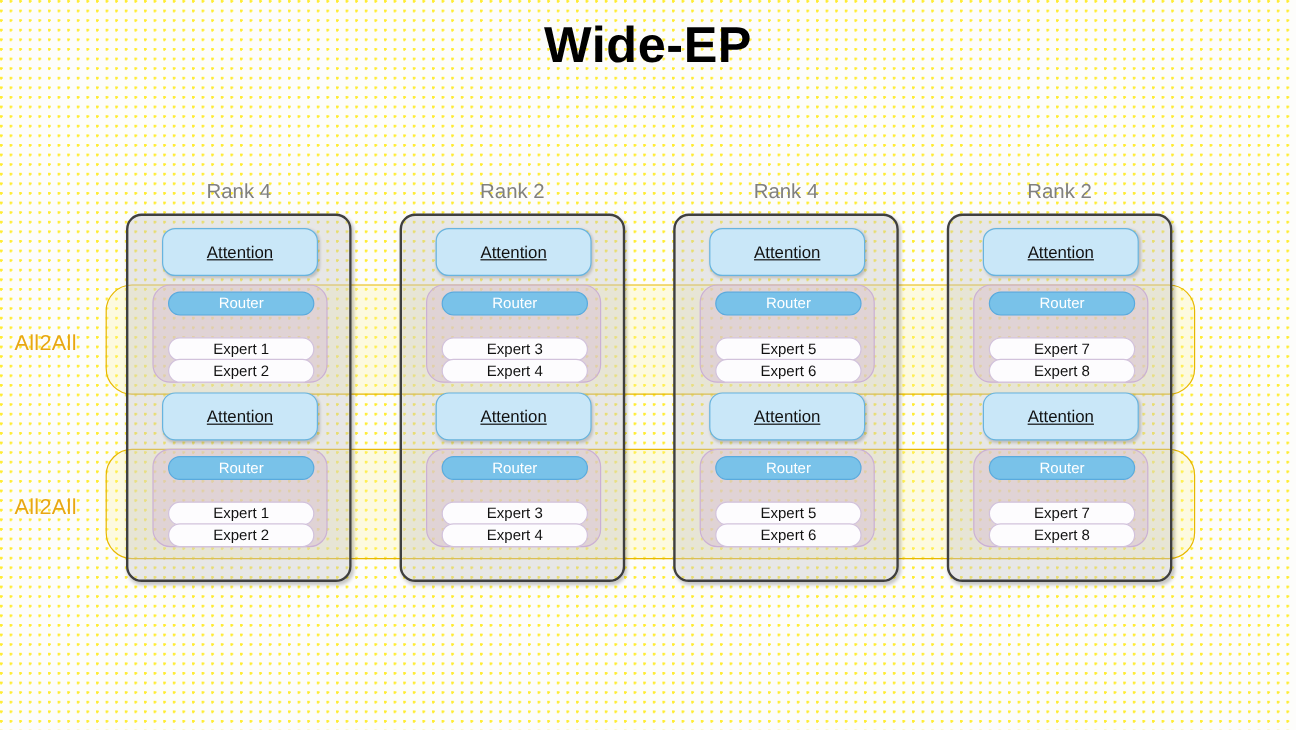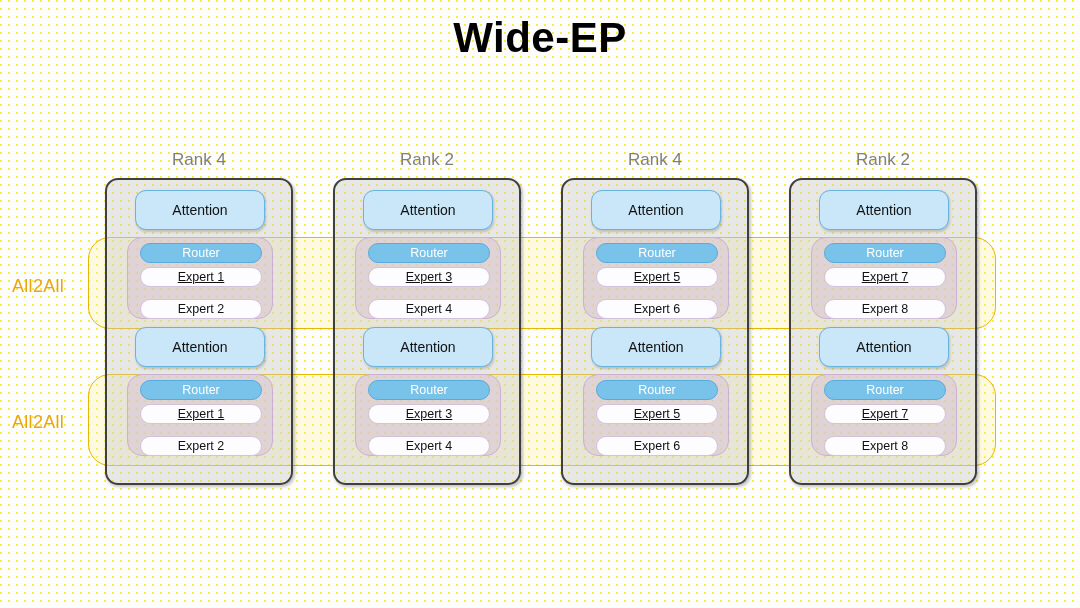--- a/index.html
+++ b/index.html
@@ -89,20 +89,21 @@
     box-sizing: border-box;
     border: 1.6px solid #67b4df;
     border-radius: 11px;
     background: #c9e7f8;
     display: flex;
     align-items: center;
     justify-content: center;
     font-size: 14px;
     color: #111111;
     box-shadow: 1px 1.5px 2.5px rgba(0,0,0,0.18);
+    text-decoration: underline;
   }
 
   
   .moe {
     position: absolute;
     left: 22px;
     width: 146px;
     height: 82px;
     box-sizing: border-box;
     border: 1.8px solid #cbb0d4;
@@ -133,21 +134,21 @@
     box-sizing: border-box;
     border: 1.3px solid #d2c2dc;
     border-radius: 10px;
     background: #fdfcfe;
     display: flex;
     align-items: center;
     justify-content: center;
     font-size: 12.5px;
     color: #111111;
   }
-  .expert.e0 { top: 29px; text-decoration: underline; }
+  .expert.e0 { top: 43px; }
   .expert.e1 { top: 61px; }
 </style>
 </head>
 <body>
 
 <div id="stage">
 
   <div class="title">Wide-EP</div>
 
   <div id="bands">

